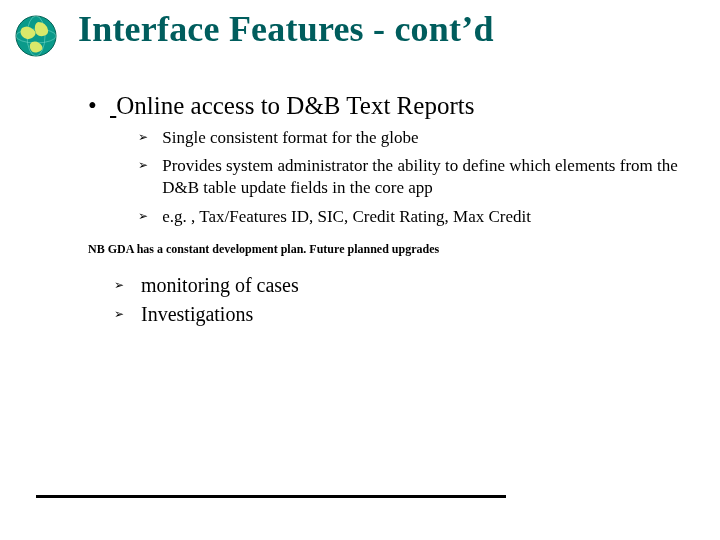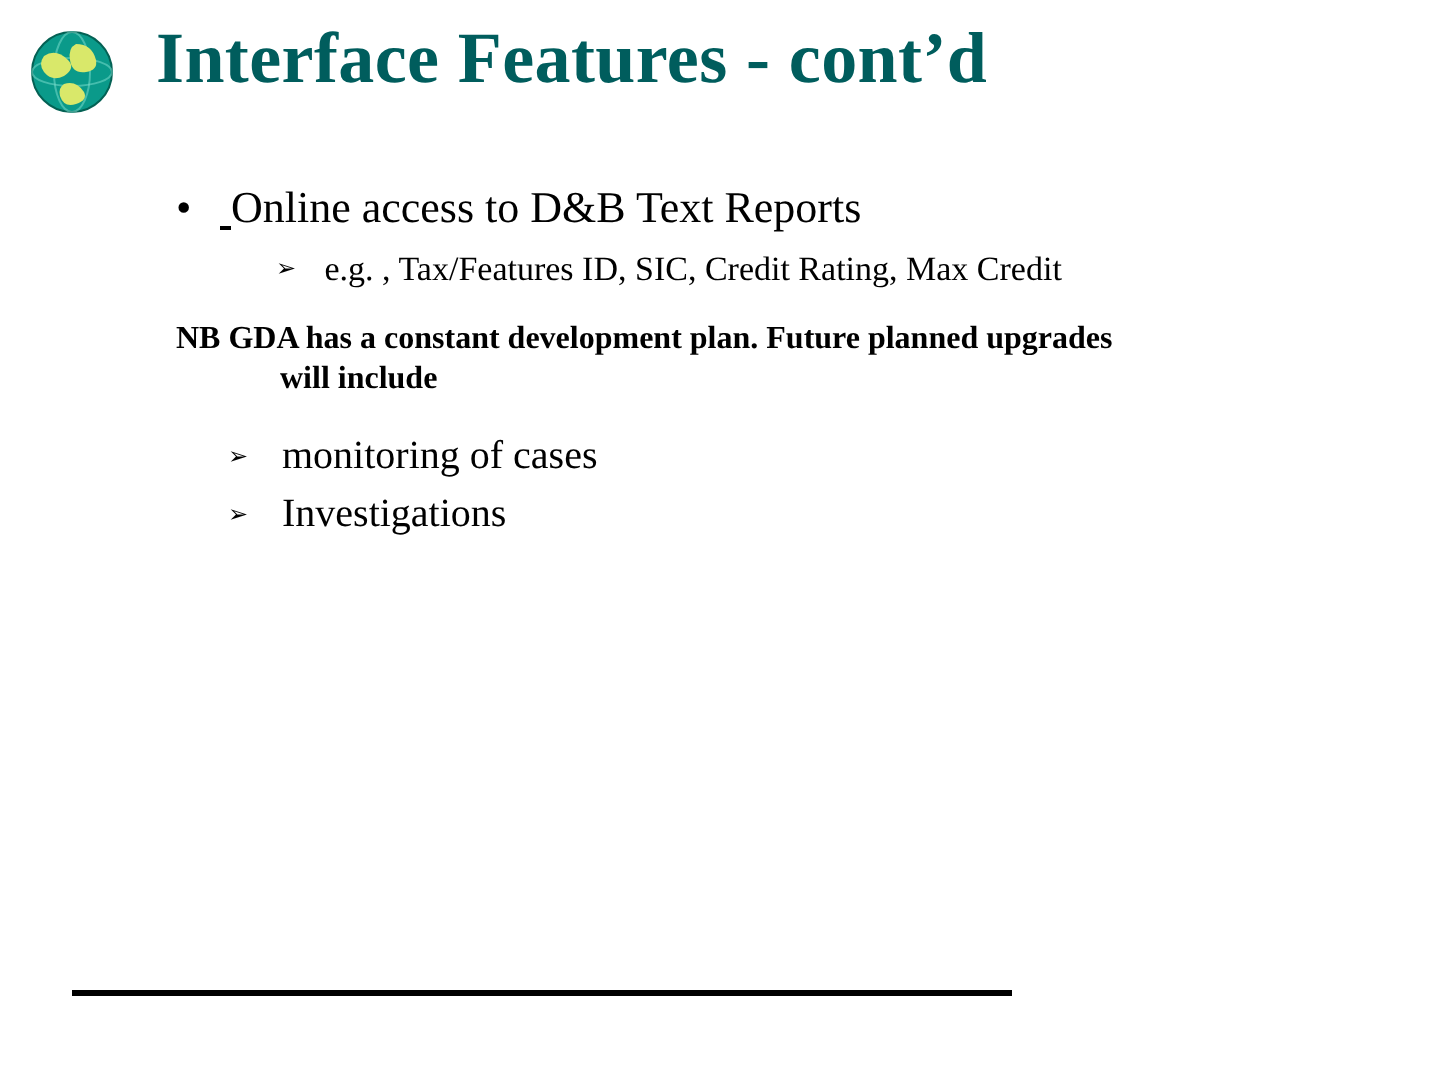--- a/index.html
+++ b/index.html
@@ -32,21 +32,21 @@
     color: #005d5d;
     letter-spacing: 0.2px;
   }
   .content {
     position: absolute;
     left: 88px;
     top: 78px;
     width: 615px;
   }
   .lvl1 {
-    font-size: 22px;
+    font-size: 25px;
     margin: 12px 0 2px 0;
     line-height: 1.25;
     text-decoration: underline;
   }
   .lvl1 .dot {
     display: inline-block;
     width: 22px;
     vertical-align: top;
   }
   .lvl1 .txt {
@@ -65,21 +65,21 @@
     vertical-align: top;
     font-size: 12px;
     padding-top: 3px;
   }
   .lvl2 .txt {
     display: inline-block;
     width: 540px;
     vertical-align: top;
   }
   .nb {
-    font-size: 16px;
+    font-size: 12px;
     margin: 14px 0 8px 0;
     line-height: 1.25;
     padding-left: 0;
   }
   .nb .txt {
     display: inline-block;
     width: 612px;
   }
   .nb .bold { font-weight: bold; }
   .nb-indent {
@@ -130,30 +130,37 @@
   </div>
 
   <div class="title">Interface Features - cont’d</div>
 
   <div class="content">
 
     <div class="lvl1">
       <span class="dot">•</span>
       <span class="txt">Online access to D&amp;B Text Reports</span>
     </div>
+    <div class="lvl2">
+      <span class="arrow">➢</span>
+      <span class="txt">Single consistent format for the globe</span>
+    </div>
 
+    <div class="lvl2">
+      <span class="arrow">➢</span>
+      <span class="txt">Provides system administrator the ability to define which elements from the D&amp;B table update fields in the core app</span>
+    </div>
     <div class="lvl2">
       <span class="arrow">➢</span>
       <span class="txt">e.g. , Tax/Features ID, SIC, Credit Rating, Max Credit</span>
     </div>
 
     <div class="nb">
       <span class="txt">
         <span class="bold">NB GDA has a constant development plan. Future planned upgrades</span>
-        <span class="bold nb-indent">will include</span>
       </span>
     </div>
 
     <div class="lvl2b">
       <span class="arrow">➢</span>
       <span class="txt">monitoring of cases</span>
     </div>
     <div class="lvl2b lvl2btight">
       <span class="arrow">➢</span>
       <span class="txt">Investigations</span>

